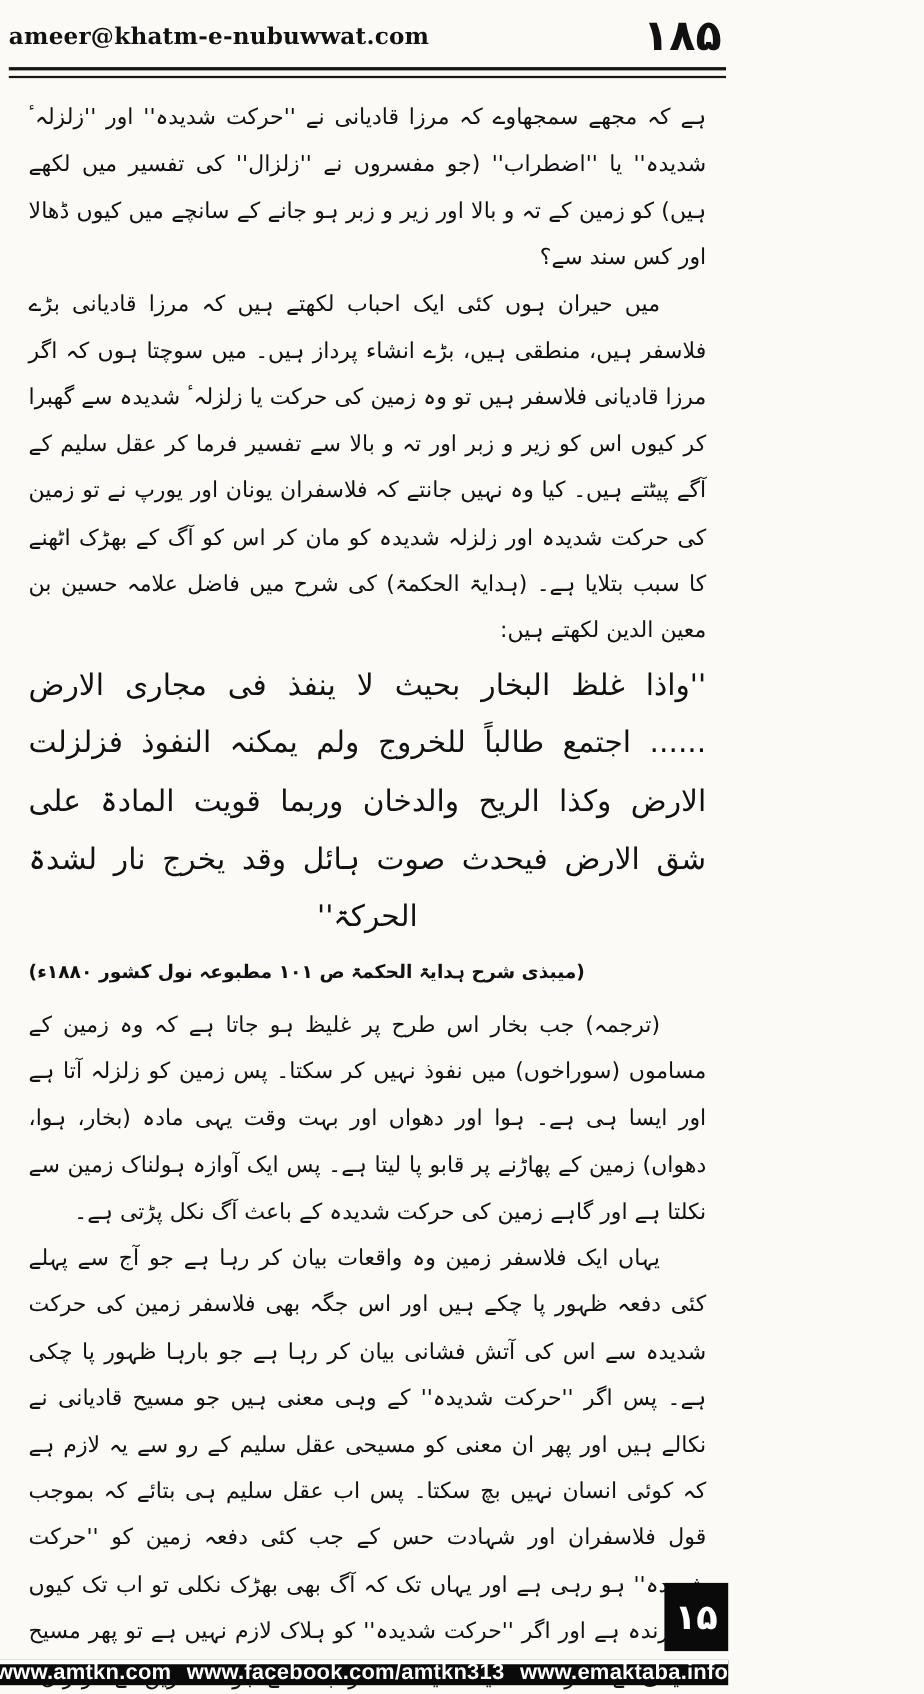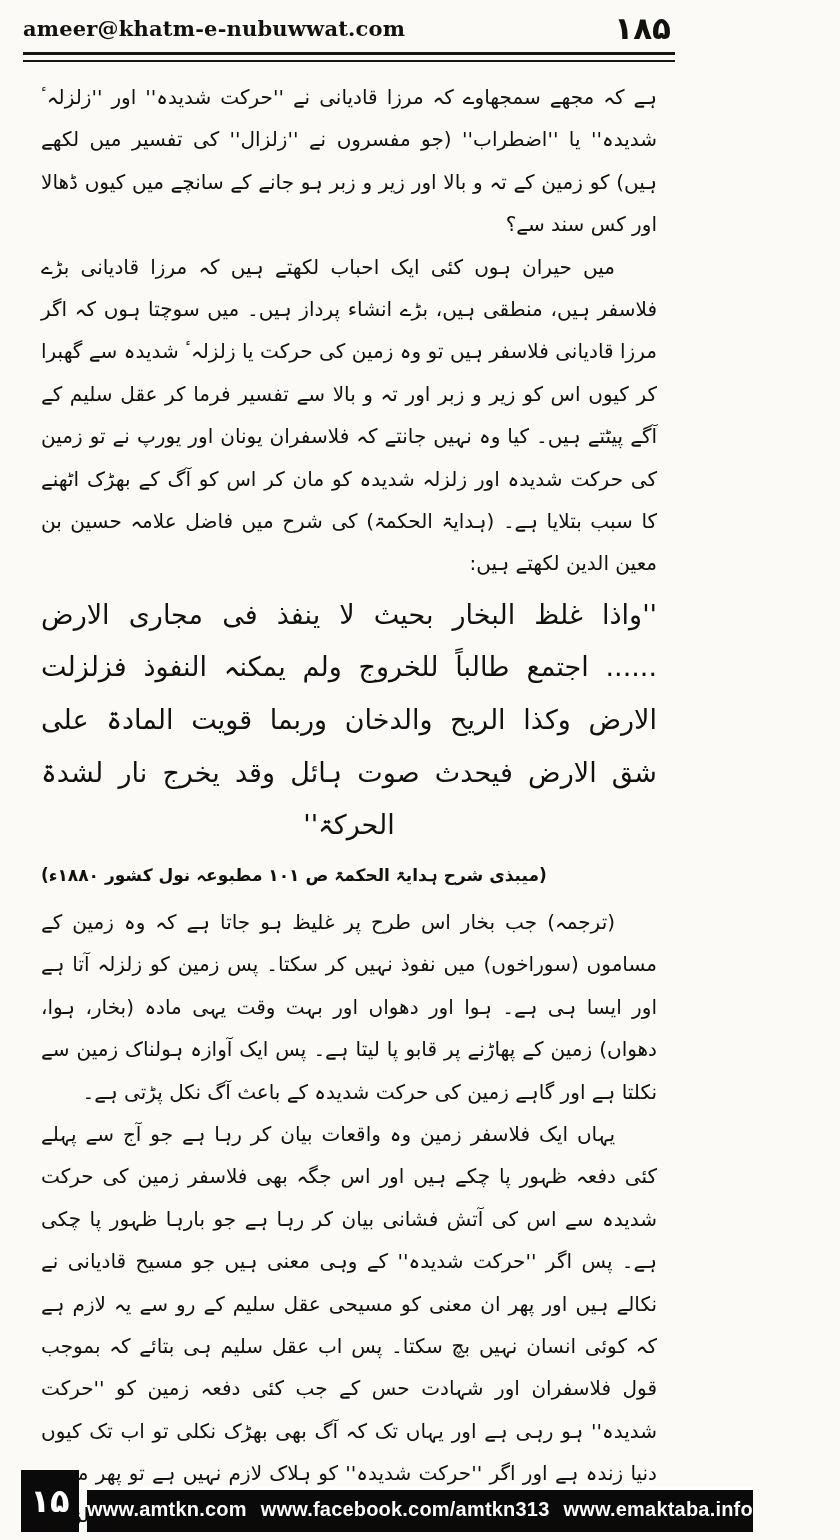--- a/index.html
+++ b/index.html
@@ -3,34 +3,34 @@
 <meta charset="utf-8">
 <style>
   html, body { margin: 0; padding: 0; }
   body {
     width: 840px; height: 1540px;
     background: #fbfaf6;
     color: #111;
     font-family: "DejaVu Sans", sans-serif;
     overflow: hidden;
   }
-  .page { position: relative; width: 668px; height: 1540px; box-sizing: border-box; margin-left: 15px; }
+  .page { position: relative; width: 668px; height: 1540px; box-sizing: border-box; }
 
   
   .header {
     display: flex; justify-content: space-between; align-items: center;
     padding: 10px 12px 2px 8px;
   }
   .email {
     font-family: "DejaVu Serif", serif;
     font-weight: bold; font-size: 21px; letter-spacing: .2px;
     direction: ltr;
   }
   .pageno-top {
-    font-size: 31px; font-weight: bold;
+    font-size: 39px; font-weight: bold;
     margin-left: -140px;
   }
   .title {
     direction: rtl; font-size: 16px; font-weight: bold;
   }
   .rule {
     margin: 4px 8px 0 8px; height: 5px;
     border-top: 3px solid #161616;
     border-bottom: 2px solid #161616;
   }
@@ -60,20 +60,21 @@
     font-size: 17px; font-weight: bold;
     line-height: 2.3;
     text-align: left;
   }
 
   
   .footer {
     position: absolute; left: 0; right: 0; bottom: 8px;
     display: flex; align-items: flex-end; gap: 8px;
     padding: 0 6px;
+    flex-direction: column;
   }
   .footer-pageno {
     background: #0a0a0a; color: #fff;
     width: 58px; height: 62px;
     display: flex; align-items: center; justify-content: center;
     font-size: 32px; font-weight: bold;
     flex: 0 0 auto;
   }
   .footer-bar {
     flex: 1;

